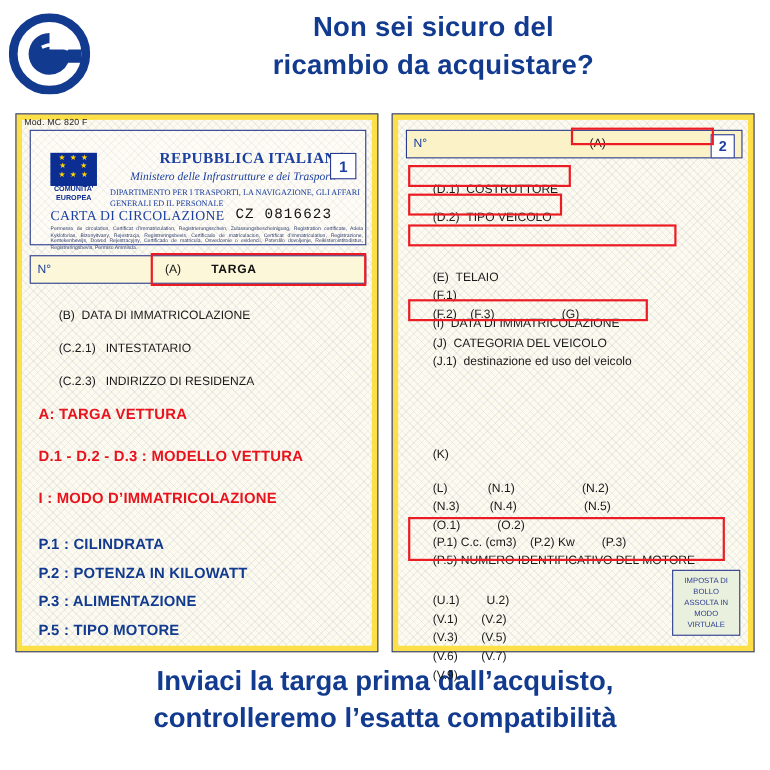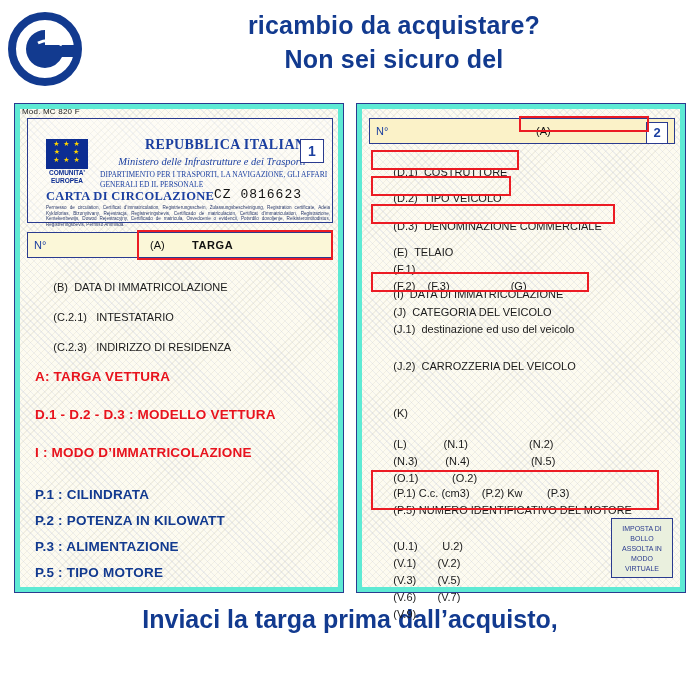--- a/index.html
+++ b/index.html
@@ -51,21 +51,21 @@
     text-align: center;
     color: #123a8f;
     font-weight: bold;
     font-size: 25px;
     line-height: 34px;
   }
 
   
   .card {
     position: absolute;
-    background: #5eead4;
+    background: #fde047;
     border: 1px solid #2a3b8f;
     box-sizing: border-box;
   }
   .card-left {
     left: 14px;
     top: 103px;
     width: 330px;
     height: 490px;
   }
   .card-right {
@@ -173,21 +173,21 @@
     color: #1b3fa0;
     font-weight: bold;
     font-size: 14px;
     text-align: center;
     line-height: 22px;
   }
   .carta-title {
     position: absolute;
     left: 18px; top: 70px;
     font-family: "Liberation Serif", serif;
-    font-weight: bold;
+    font-weight: normal;
     font-size: 12.5px;
     color: #1b3fa0;
     letter-spacing: 0.3px;
   }
   .doc-number {
     position: absolute;
     left: 186px; top: 68px;
     font-family: "Liberation Mono", monospace;
     font-size: 13px;
     color: #111;
@@ -316,22 +316,22 @@
 
 <div class="header">
   <div class="logo">
     <svg viewBox="0 0 74 74" width="74" height="74">
       <circle cx="37" cy="37" r="33" fill="none" stroke="#123a8f" stroke-width="8"></circle>
       <path d="M37 18 a19 19 0 1 0 0 38 a19 19 0 0 0 17-11 L37 45 L66 45 L66 33 L37 33 Z" fill="#123a8f"></path>
       <path d="M30 31 q12 -6 24 2" stroke="#ffffff" stroke-width="3" fill="none"></path>
     </svg>
   </div>
   <div class="headline">
+    <div>Non sei sicuro del</div>
     <div>ricambio da acquistare?</div>
-    <div>Non sei sicuro del</div>
   </div>
 </div>
 
 <div class="card card-left">
   <div class="card-inner">
 
     <div class="mod-code">Mod. MC 820 F</div>
 
     <div class="top-frame">
       <div class="eu-flag">
@@ -390,23 +390,20 @@
     <div class="fld" style="left:18px; top:50px;">
       <span>(D.1)</span>&nbsp;&nbsp;<span>COSTRUTTORE</span>
     </div>
     <div class="redbox" style="left:14px; top:46px; width:148px; height:20px;"></div>
 
     <div class="fld" style="left:18px; top:76px;">
       <span>(D.2)</span>&nbsp;&nbsp;<span>TIPO VEICOLO</span>
     </div>
     <div class="redbox" style="left:14px; top:72px; width:140px; height:20px;"></div>
 
-    <div class="fld" style="left:18px; top:104px;">
-      <span>(D.3)</span>&nbsp;&nbsp;<span>DENOMINAZIONE COMMERCIALE</span>
-    </div>
     <div class="redbox" style="left:14px; top:100px; width:244px; height:20px;"></div>
 
     <div class="fld" style="left:18px; top:130px;">
       <span>(E)</span>&nbsp;&nbsp;<span>TELAIO</span>
     </div>
     <div class="fld" style="left:18px; top:147px;">
       <span>(F.1)</span>
     </div>
     <div class="fld" style="left:18px; top:164px;">
       <span>(F.2)</span>&nbsp;&nbsp;&nbsp;&nbsp;<span>(F.3)                    (G)</span>
@@ -415,23 +412,20 @@
     <div class="fld" style="left:18px; top:172px;">
       <span>(I)</span>&nbsp;&nbsp;<span>DATA DI IMMATRICOLAZIONE</span>
     </div>
     <div class="redbox" style="left:14px; top:168px; width:218px; height:20px;"></div>
 
     <div class="fld" style="left:18px; top:190px;">
       <span>(J)</span>&nbsp;&nbsp;<span>CATEGORIA DEL VEICOLO</span>
     </div>
     <div class="fld" style="left:18px; top:207px;">
       <span>(J.1)</span>&nbsp;&nbsp;<span>destinazione ed uso del veicolo</span>
-    </div>
-    <div class="fld" style="left:18px; top:244px;">
-      <span>(J.2)</span>&nbsp;&nbsp;<span>CARROZZERIA DEL VEICOLO</span>
     </div>
     <div class="fld" style="left:18px; top:291px;">
       <span>(K)</span>
     </div>
     <div class="fld" style="left:18px; top:322px;">
       <span>(L)</span>&nbsp;&nbsp;&nbsp;&nbsp;&nbsp;&nbsp;&nbsp;&nbsp;&nbsp;&nbsp;&nbsp;&nbsp;<span>(N.1)                    (N.2)</span>
     </div>
     <div class="fld" style="left:18px; top:339px;">
       <span>(N.3)</span>&nbsp;&nbsp;&nbsp;&nbsp;&nbsp;&nbsp;&nbsp;&nbsp;&nbsp;<span>(N.4)                    (N.5)</span>
     </div>
@@ -467,13 +461,14 @@
 DI BOLLO
 ASSOLTA
 IN MODO
 VIRTUALE</div>
 
   </div>
 </div>
 
 <div class="footer">
   <div>Inviaci la targa prima dall’acquisto,</div>
+  <div>controlleremo l’esatta compatibilità</div>
 </div>
 
 </body></html>

